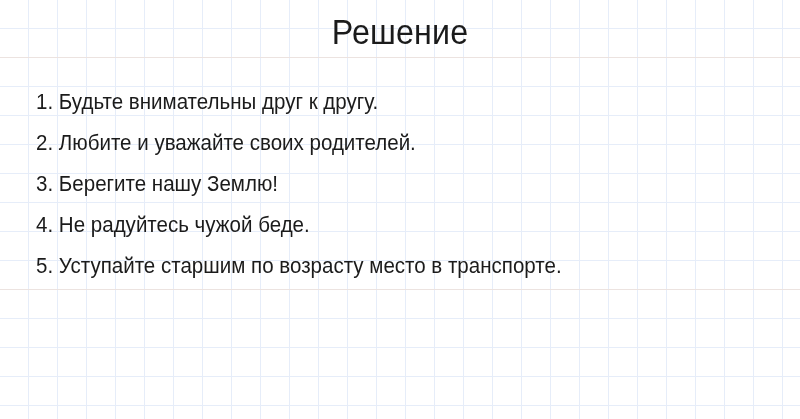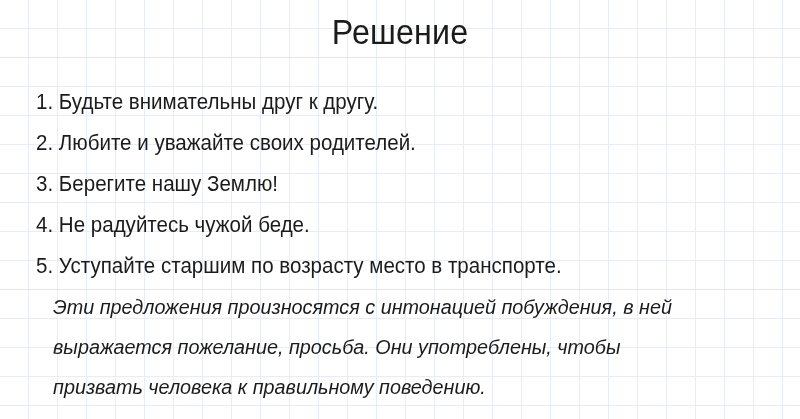--- a/index.html
+++ b/index.html
@@ -132,20 +132,15 @@
         <span class="txt">Не радуйтесь чужой беде.</span>
       </li>
 
       <li class="answer-item" style="color: rgb(27, 27, 27);">
         <span class="num">5.</span>
         <span class="txt">Уступайте старшим по возрасту место в транспорте.</span>
       </li>
 
     </ol>
 
-    <div class="explanation">
-      <div class="explanation-line" style="color: rgb(27, 27, 27);">Эти предложения произносятся с интонацией побуждения, в ней</div>
-      <div class="explanation-line" style="color: rgb(27, 27, 27);">выражается пожелание, просьба. Они употреблены, чтобы</div>
-      <div class="explanation-line" style="color: rgb(27, 27, 27);">призвать человека к правильному поведению.</div>
-    </div>
 
   </div>
 </div>
 
 </body></html>

